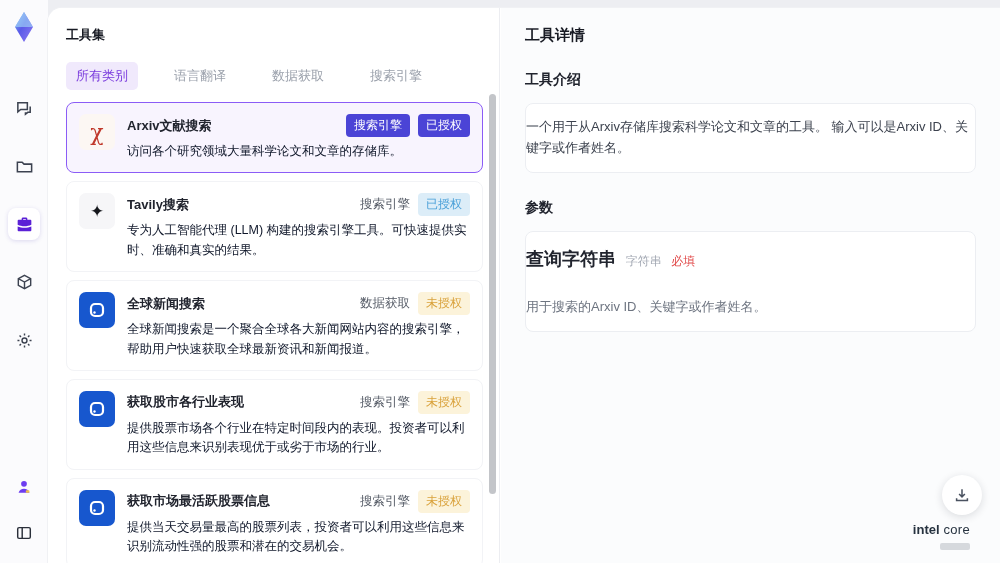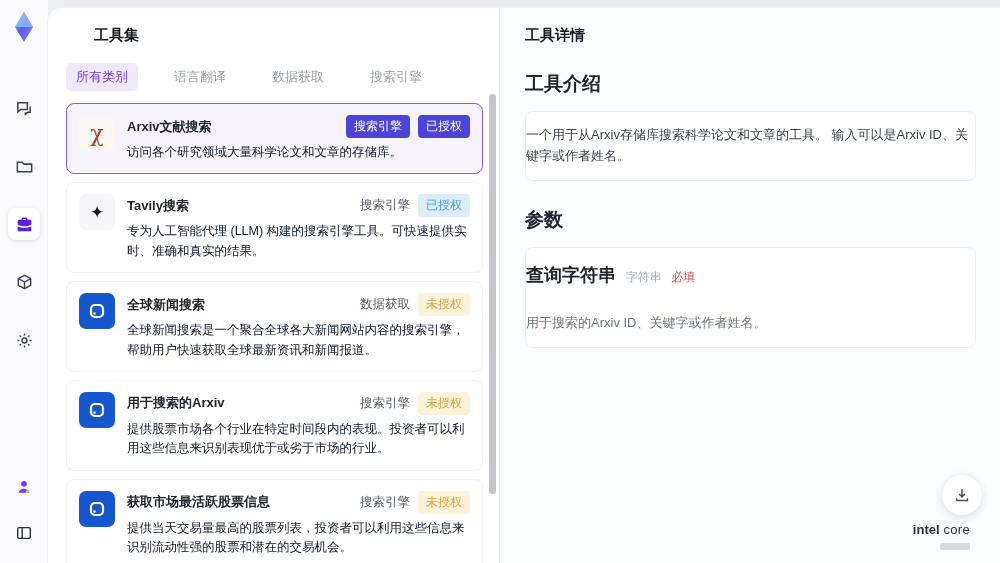--- a/index.html
+++ b/index.html
@@ -17,21 +17,21 @@
   .rail-btn.active { background:#ffffff; box-shadow:0 1px 4px rgba(80,60,180,.18); color:#5b21d6; }
   .rail-bottom { margin-top:auto; display:flex; flex-direction:column; gap:14px; align-items:center; padding-bottom:14px; }
 
   
   .main { position:absolute; left:48px; top:8px; right:0; bottom:0; background:#ffffff;
     border-radius:14px 0 0 0; overflow:hidden; box-shadow:0 0 0 1px #f0f1f4; }
 
   
   .list-panel { position:absolute; left:0; top:0; width:452px; bottom:0; background:#ffffff;
     border-right:1px solid #ecedf1; padding:18px 16px 0 18px; overflow:hidden; }
-  .panel-title { font-size:15px; font-weight:bold; color:#181b24;margin-left:28px; }
+  .panel-title { font-size:13px; font-weight:bold; color:#181b24; }
   .tabs { display:flex; gap:26px; margin-top:18px; align-items:center; }
   .tab { font-size:13px; color:#9aa0ab; padding:5px 10px; border-radius:5px; cursor:pointer; white-space:nowrap; }
   .tab.active { background:#f0e9fc; color:#7a3bdd; }
   .tool-list { margin-top:12px; }
   .tool-item { display:flex; gap:12px; padding:11px 12px; border:1px solid #f2f3f6;
     border-radius:8px; margin-bottom:8px; background:#ffffff; cursor:pointer; }
   .tool-item.selected { border:1px solid #8b5cf6; background:#f8f4fe; }
   .tool-icon { flex:0 0 36px; width:36px; height:36px; border-radius:7px; display:flex;
     align-items:center; justify-content:center; font-size:20px; }
   .icon-arxiv { background:#fcf7f3; color:#c0392b; font-family:"DejaVu Serif",serif; font-size:22px; }
@@ -48,21 +48,21 @@
   .badge-blue { background:#dcedf8; color:#4aa0d8; }
   .badge-yellow { background:#fcf3da; color:#d9a23c; }
 
   
   .scrollbar { position:absolute; right:3px; top:78px; bottom:6px; width:7px; }
   .scroll-thumb { position:absolute; top:8px; width:7px; height:400px; border-radius:4px; background:#c3c5c9; }
 
   
   .detail-panel { position:absolute; left:453px; top:0; right:0; bottom:0; background:#fbfcfd; padding:18px 24px; }
   .detail-title { font-size:15px; font-weight:bold; color:#181b24; }
-  .section-head { font-size:19px; font-weight:bold; color:#21242e; margin-top:26px; }
+  .section-head { font-size:14px; font-weight:bold; color:#21242e; margin-top:26px; }
   .info-box { margin-top:14px; background:#ffffff; border:1px solid #eceef2; border-radius:8px;
     padding:13px 0; font-size:13px; color:#3c424e; line-height:1.6; }
   .param-name { font-size:18px; font-weight:bold; color:#21242e; }
   .param-type { font-size:12px; color:#a0a6b1; margin-left:6px; }
   .param-required { font-size:12px; color:#e14a4a; margin-left:6px; }
   .param-desc { font-size:13px; color:#6d7480; margin-top:24px; }
 
   
   .fab { position:absolute; right:18px; bottom:48px; width:40px; height:40px; border-radius:50%;
     background:#ffffff; box-shadow:0 2px 8px rgba(20,25,40,.14); display:flex; align-items:center;
@@ -200,21 +200,21 @@
 
         <div class="tool-item">
           <div class="tool-icon icon-bluesearch">
             <svg width="20" height="20" viewBox="0 0 20 20" fill="none" stroke="#ffffff" stroke-width="2.2">
               <rect x="4" y="4" width="12" height="12" rx="4"></rect>
                 <circle cx="7.5" cy="12.5" r="1.2" fill="#fff" stroke="none"></circle>
             </svg>
           </div>
           <div class="tool-main">
             <div class="tool-head">
-              <span class="tool-name">用于搜索的Arxiv</span>
+              <span class="tool-name">获取股市各行业表现</span>
               <span class="head-right">
                 <span class="tag-plain">搜索引擎</span>
                 <span class="badge badge-yellow">未授权</span>
               </span>
             </div>
             <div class="tool-desc">提供股票市场各个行业在特定时间段内的表现。投资者可以利用这些信息来识别表现优于或劣于市场的行业。</div>
           </div>
         </div>
 
         <div class="tool-item">

